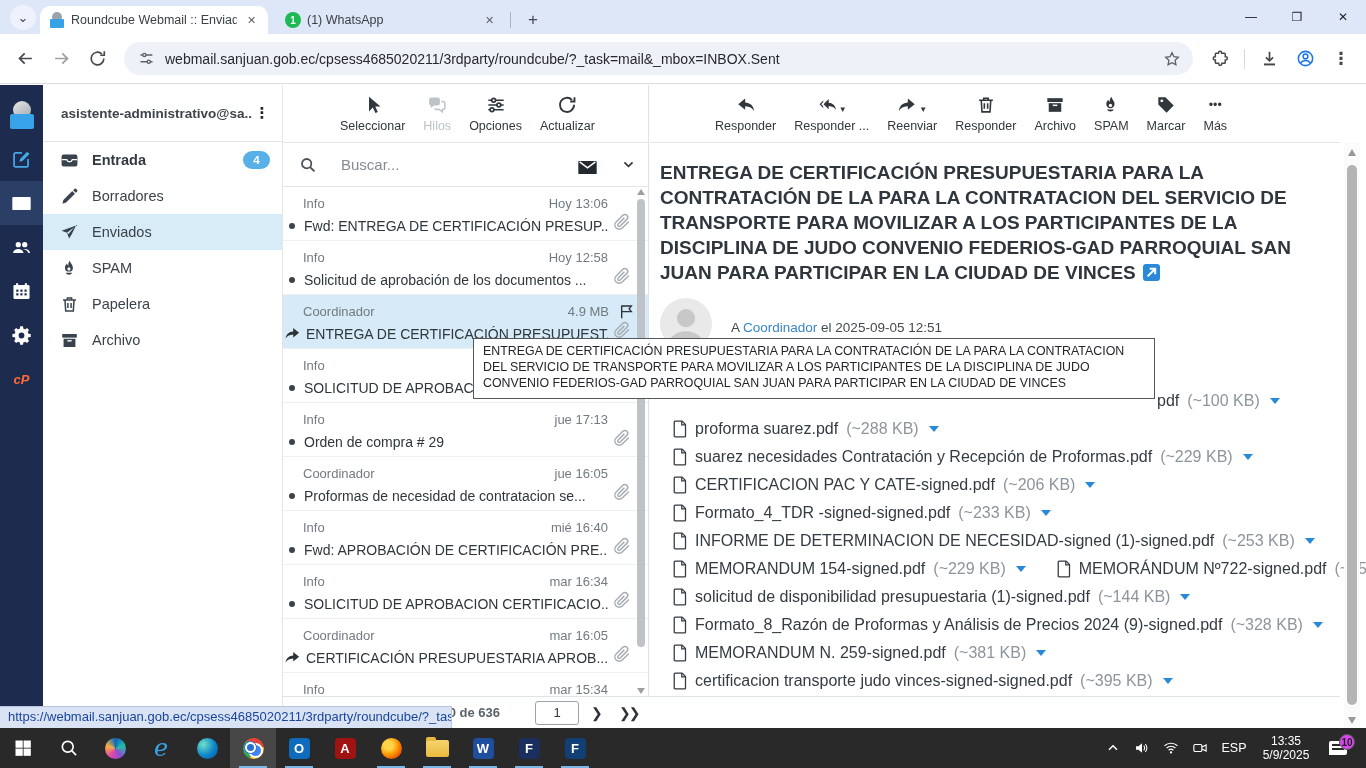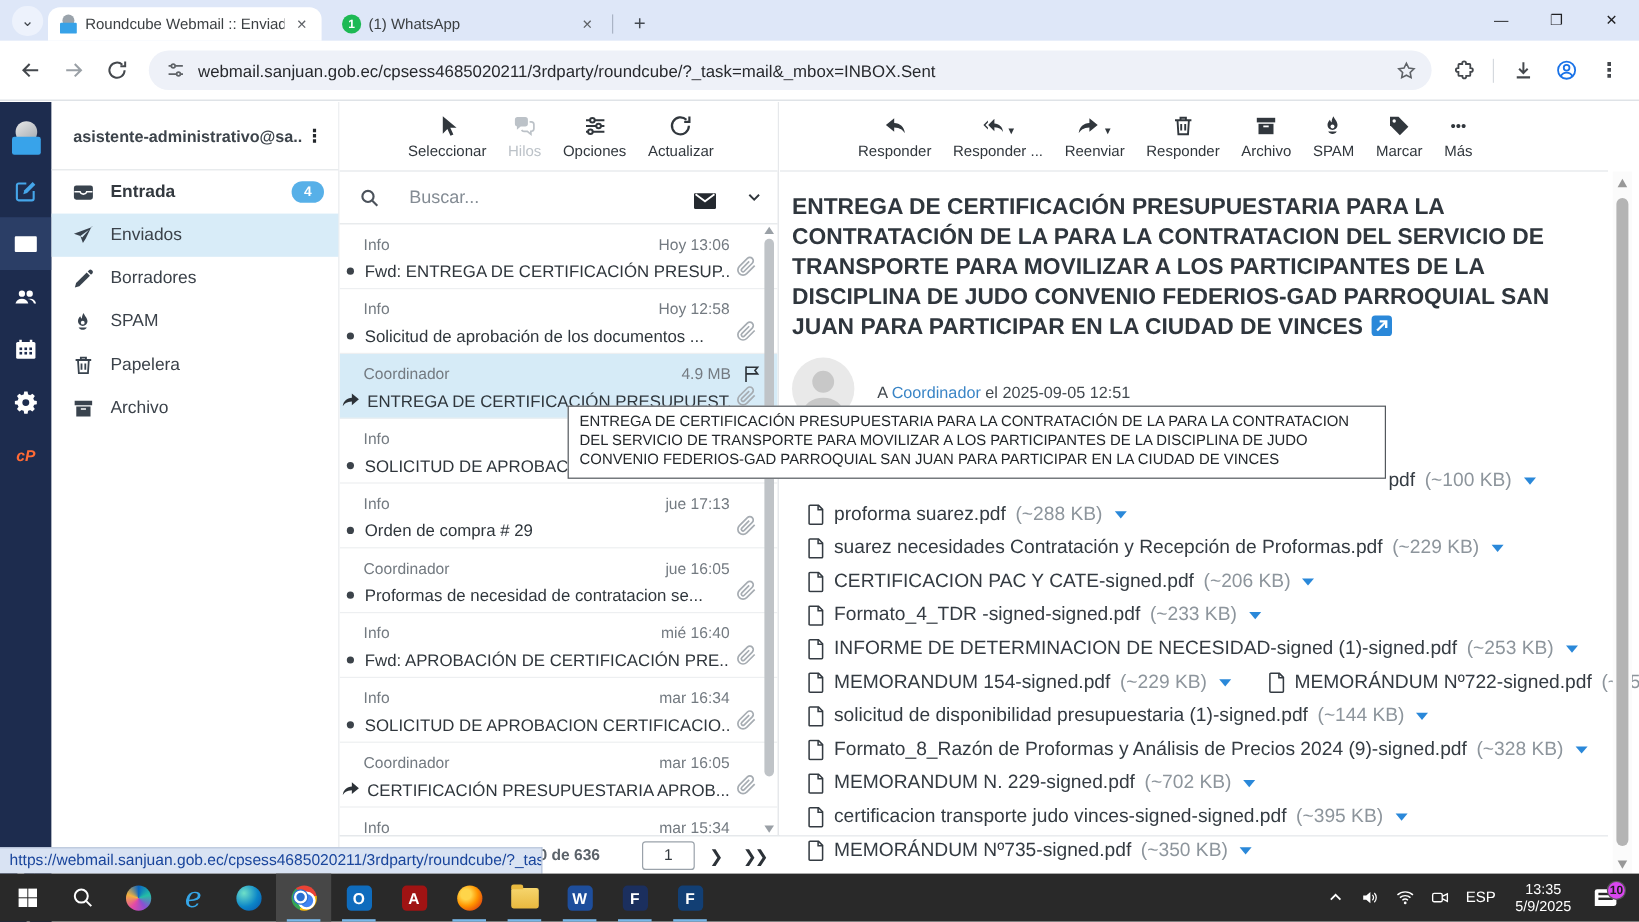--- a/index.html
+++ b/index.html
@@ -353,36 +353,36 @@
         <div class="folder first">
           <span class="ficon">
             <svg viewBox="0 0 24 24" fill="currentColor">
               <path d="M4.5 4.5h15A2.5 2.5 0 0122 7v10a2.5 2.5 0 01-2.5 2.5h-15A2.5 2.5 0 012 17V7a2.5 2.5 0 012.5-2.5z"></path>
               <path d="M2.5 11h6c.4 1.7 1.6 2.6 3.5 2.6s3.1-.9 3.5-2.6h6" stroke="#fff" stroke-width="1.6" fill="none"></path>
             </svg>
           </span>
           <span class="flabel">Entrada</span>
           <span class="fbadge">4</span>
         </div>
+        <div class="folder">
+          <span class="ficon">
+            <svg viewBox="0 0 24 24" fill="currentColor">
+              <path d="M3 21l1.3-4.7L15.5 5.1l3.4 3.4L7.7 19.7z"></path>
+              <path d="M16.6 4l1.5-1.5a1.8 1.8 0 012.5 0l.9.9a1.8 1.8 0 010 2.5L20 7.4z"></path>
+            </svg>
+          </span>
+          <span class="flabel">Borradores</span>
+        </div>
         <div class="folder selected">
           <span class="ficon">
             <svg viewBox="0 0 24 24" fill="currentColor">
               <path d="M22 2.5L2 9.8l6.8 2.5 2.7 7.2 3-4.7 6-12.3zM8.8 12.3L18 5.5l-7.3 8.3z"></path>
             </svg>
           </span>
           <span class="flabel">Enviados</span>
-        </div>
-        <div class="folder">
-          <span class="ficon">
-            <svg viewBox="0 0 24 24" fill="currentColor">
-              <path d="M3 21l1.3-4.7L15.5 5.1l3.4 3.4L7.7 19.7z"></path>
-              <path d="M16.6 4l1.5-1.5a1.8 1.8 0 012.5 0l.9.9a1.8 1.8 0 010 2.5L20 7.4z"></path>
-            </svg>
-          </span>
-          <span class="flabel">Borradores</span>
         </div>
         <div class="folder">
           <span class="ficon">
             <svg viewBox="0 0 24 24" fill="currentColor">
               <path d="M12.3 2.2c.7 3 4 5 4 8.7a5 5 0 01-10 0c0-2 1-3.7 2.4-5.2.3 1.1.9 2 1.8 2.7-.2-2.2.5-4.4 1.8-6.2z"></path>
               <circle cx="11.3" cy="12.5" r="2" fill="#fff"></circle>
               <path d="M7 17.5h8.6a5 5 0 01-8.6 0z"></path>
             </svg>
           </span>
           <span class="flabel">SPAM</span>
@@ -866,50 +866,39 @@
             </span>
           </div>
           <div class="attrow">
             <span class="attitem">
               <span class="doc">
                 <svg viewBox="0 0 20 24" fill="none" stroke="currentColor" stroke-width="1.7">
                   <path d="M3 1.5h9.5L17 6v15.5a1 1 0 01-1 1H3a1 1 0 01-1-1v-19a1 1 0 011-1z" transform="translate(1 0)"></path>
                   <path d="M13 1.8v4.7h4.6"></path>
                 </svg>
               </span>
-              <span>MEMORANDUM N. 229-signed.pdf</span>
-              <span class="attsize">(~702 KB)</span>
+              <span>MEMORANDUM N. 259-signed.pdf</span>
+              <span class="attsize">(~381 KB)</span>
               <span class="attcaret"></span>
             </span>
           </div>
           <div class="attrow">
             <span class="attitem">
               <span class="doc">
                 <svg viewBox="0 0 20 24" fill="none" stroke="currentColor" stroke-width="1.7">
                   <path d="M3 1.5h9.5L17 6v15.5a1 1 0 01-1 1H3a1 1 0 01-1-1v-19a1 1 0 011-1z" transform="translate(1 0)"></path>
                   <path d="M13 1.8v4.7h4.6"></path>
                 </svg>
               </span>
               <span>certificacion transporte judo vinces-signed-signed.pdf</span>
               <span class="attsize">(~395 KB)</span>
               <span class="attcaret"></span>
             </span>
           </div>
           <div class="attrow">
-            <span class="attitem">
-              <span class="doc">
-                <svg viewBox="0 0 20 24" fill="none" stroke="currentColor" stroke-width="1.7">
-                  <path d="M3 1.5h9.5L17 6v15.5a1 1 0 01-1 1H3a1 1 0 01-1-1v-19a1 1 0 011-1z" transform="translate(1 0)"></path>
-                  <path d="M13 1.8v4.7h4.6"></path>
-                </svg>
-              </span>
-              <span>MEMORÁNDUM Nº735-signed.pdf</span>
-              <span class="attsize">(~350 KB)</span>
-              <span class="attcaret"></span>
-            </span>
           </div>
         </div>
     </div>
   </div>
 
   <div class="readerscroll">
     <div class="rarrow up"></div>
     <div class="rthumb"></div>
     <div class="rarrow down"></div>
   </div>

